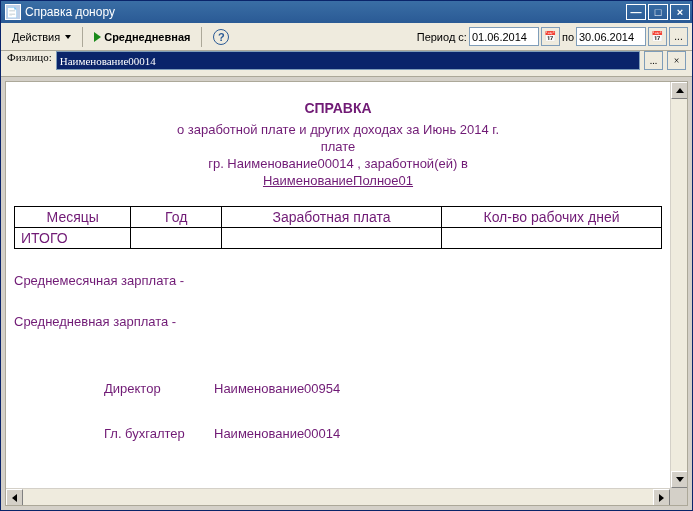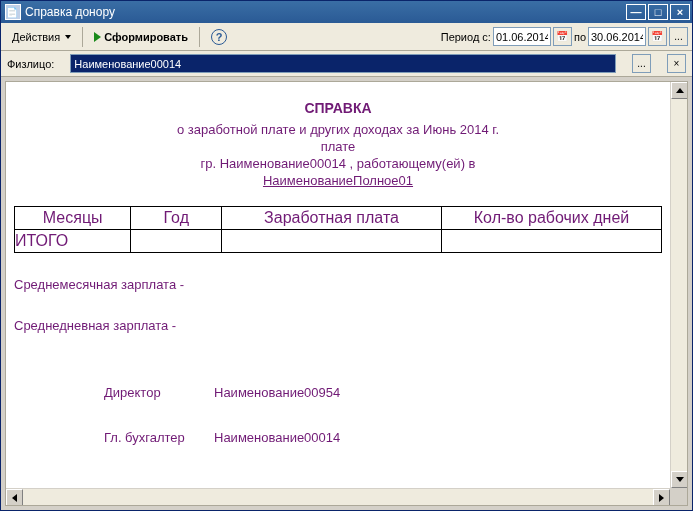--- a/index.html
+++ b/index.html
@@ -95,21 +95,21 @@
     border-radius: 8px;
     display: inline-flex;
     align-items: center;
     justify-content: center;
     color: #2a5a95;
     font-weight: bold;
     font-size: 11px;
   }
   .toolbar .spacer { flex: 1; }
   .date-input {
-    width: 58px; height: 19px;
+    width: 70px; height: 19px;
     border: 1px solid #7f9db9;
     background: #fff;
     padding: 0 2px;
     font-size: 11px;
     font-family: inherit;
   }
   .cal-btn, .dots-btn {
     width: 19px; height: 19px;
     border: 1px solid #7f9db9;
     background: #efebde;
@@ -117,23 +117,24 @@
     align-items: center;
     justify-content: center;
     cursor: pointer;
     font-size: 10px;
   }
   .filterbar {
     height: 26px;
     background: #efebde;
     border-bottom: 1px solid #aca899;
     display: flex;
-    align-items: center;
+    align-items: flex-start;
     padding: 0 6px;
-    gap: 16px;
+    gap: 4px;
+    font-family: Liberation Serif, serif;
   }
   .filterbar label { font-size: 11px; }
   .person-field {
     flex: 1;
     height: 19px;
     border: 1px solid #7f9db9;
     background: #0a246a;
     color: #fff;
     padding: 0 3px;
     display: flex;
@@ -164,22 +165,22 @@
   }
   .doc .u { text-decoration: underline; }
   .doc .line { margin: 2px 0; }
   table.grid {
     width: 100%;
     border-collapse: collapse;
     margin-top: 18px;
   }
   table.grid th, table.grid td {
     border: 1px solid #000;
-    padding: 2px 0;
-    font-size: 16px;
+    padding: 2px 6px;
+    font-size: 14px;
     font-weight: normal;
     height: 18px;
   }
   table.grid th { text-align: center; }
   .summary { margin-top: 24px; }
   .summary .line { margin: 6px 0; }
   .sigs { margin-top: 52px; }
   .sigrow {
     display: flex;
     margin: 18px 0;
@@ -244,21 +245,21 @@
   </div>
 
   <div class="toolbar">
     <div class="tb-btn">
       <span>Действия</span>
       <span class="dropdown-arrow"></span>
     </div>
     <div class="tb-sep"></div>
     <div class="tb-btn">
       <span class="play-icon"></span>
-      <b>Сформировать</b>
+      <b>Среднедневная</b>
     </div>
     <div class="tb-sep"></div>
     <div class="tb-btn">
       <span class="help-icon">?</span>
     </div>
     <span class="spacer"></span>
     <span>Период с:</span>
     <input class="date-input" value="01.06.2014" style="">
     <span class="cal-btn">📅</span>
     <span>по</span>
@@ -275,21 +276,21 @@
     <span class="dots-btn">...</span>
     <span class="dots-btn">×</span>
   </div>
 
   <div class="content-wrap">
     <div class="doc">
       <div class="center">
         <h2>СПРАВКА</h2>
         <div class="line">о заработной плате и других доходах  за Июнь 2014 г.</div>
         <div class="line">плате</div>
-        <div class="line">гр. Наименование00014  , работающему(ей) в</div>
+        <div class="line">гр. Наименование00014  , заработной(ей) в</div>
         <div class="line u">НаименованиеПолное01</div>
       </div>
 
       <table class="grid">
         <tbody>
             <tr>
           <th style="width:18%">Месяцы</th>
           <th style="width:14%">Год</th>
           <th style="width:34%">Заработная  плата</th>
           <th>Кол-во рабочих дней</th>

